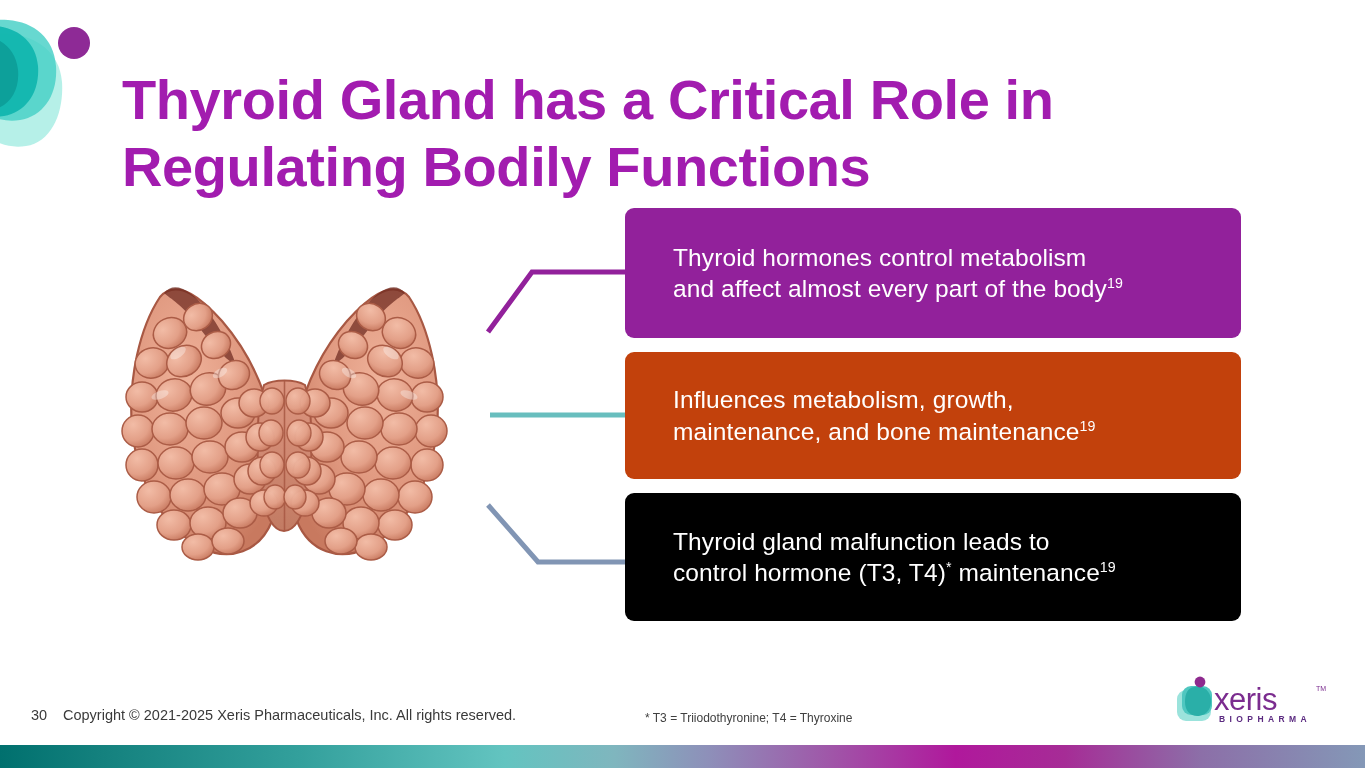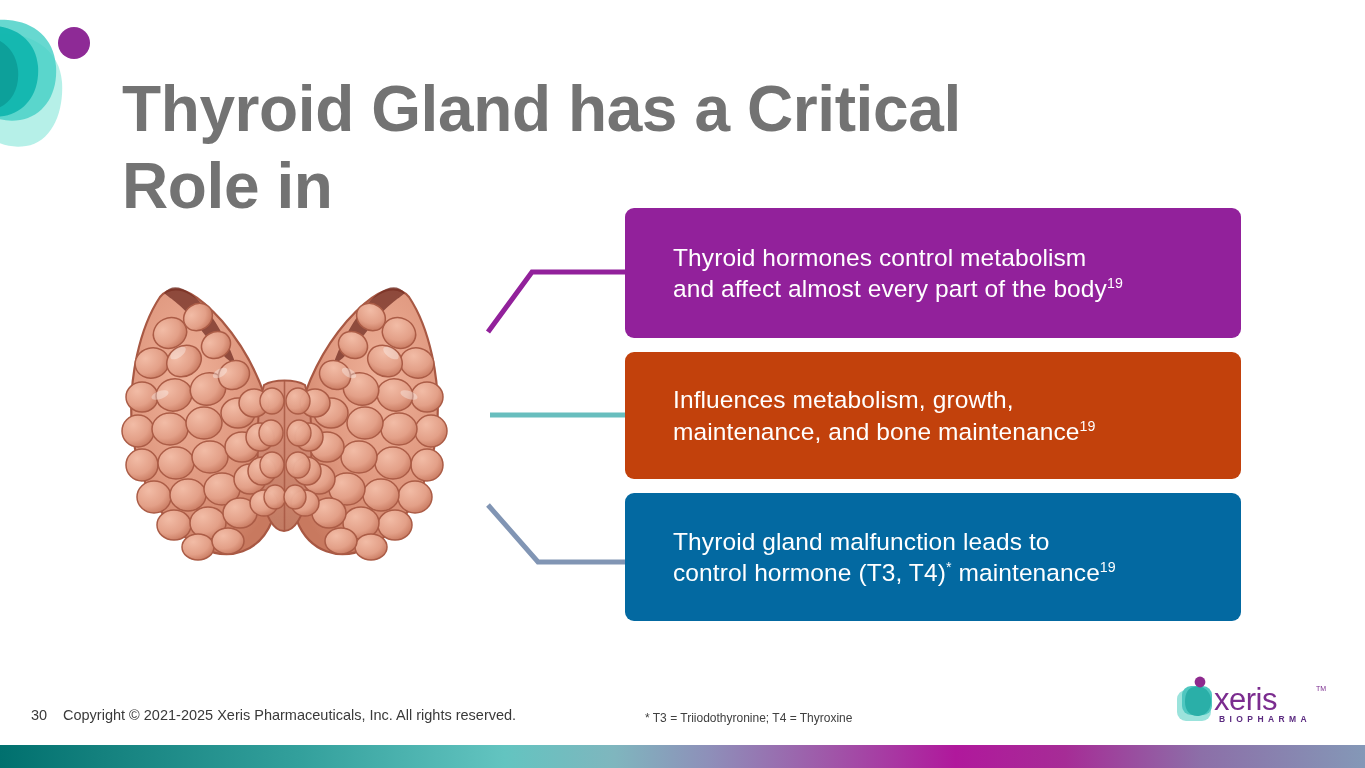--- a/index.html
+++ b/index.html
@@ -22,22 +22,22 @@
     width: 130px; height: 165px;
     pointer-events: none;
   }
 
   
   #page-title {
     position: absolute;
     left: 122px;
     top: 28px;
     width: 990px;
-    color: #737373;
-    font-size: 64px;
+    color: #a21caf;
+    font-size: 56px;
     font-weight: 700;
     line-height: 1.20;
     letter-spacing: -0.4px;
   }
 
   
   #thyroid-illustration {
     position: absolute;
     left: 112px;
     top: 255px;
@@ -143,21 +143,21 @@
 <svg id="corner-decor" viewBox="0 0 130 165" xmlns="http://www.w3.org/2000/svg">
   <g>
     <path d="M -30 58 C -30 40, -12 32, 10 34 C 36 36, 60 52, 62 82 C 64 112, 52 142, 26 146 C 2 150, -22 136, -28 112 Z" fill="#A9EDE4" opacity="0.85"></path>
     <path d="M -34 44 C -34 26, -14 18, 8 20 C 34 22, 54 38, 56 66 C 58 94, 44 116, 20 120 C -4 124, -28 110, -34 86 Z" fill="#45CFC6" opacity="0.82"></path>
     <path d="M -40 50 C -40 34, -24 24, -4 26 C 18 28, 36 42, 38 66 C 40 92, 26 112, 4 116 C -18 120, -38 106, -40 86 Z" fill="#0FB5AE" opacity="0.92"></path>
     <path d="M -46 56 C -46 42, -32 34, -16 36 C 2 38, 16 50, 18 70 C 20 92, 8 108, -10 110 C -28 112, -44 100, -46 84 Z" fill="#0C9B97" opacity="0.85"></path>
   </g>
   <circle cx="74" cy="43" r="16" fill="#8E2A96"></circle>
 </svg>
 
-<h1 id="page-title"><span>Thyroid Gland has a Critical Role in</span><br></h1>
+<h1 id="page-title"><span>Thyroid Gland has a Critical Role in</span><br><span>Regulating Bodily Functions</span></h1>
 
 <svg id="thyroid-illustration" viewBox="0 0 345 320" xmlns="http://www.w3.org/2000/svg">
   <defs>
     <radialGradient id="lobeGradL" cx="38%" cy="35%" r="72%">
       <stop offset="0%" stop-color="#EFB29A"></stop>
       <stop offset="55%" stop-color="#E09980"></stop>
       <stop offset="100%" stop-color="#C8795F"></stop>
     </radialGradient>
     <radialGradient id="lobeGradR" cx="62%" cy="35%" r="72%">
       <stop offset="0%" stop-color="#EFB29A"></stop>
@@ -287,21 +287,21 @@
 </svg>
 
 <div class="callout" id="callout-1" style="background:#92219B;">
   <div class="callout-text"><span>Thyroid hormones control metabolism</span><br><span>and affect almost every part of the body</span><sup>19</sup></div>
 </div>
 
 <div class="callout" id="callout-2" style="background:#c2410c;">
   <div class="callout-text"><span>Influences metabolism, growth,</span><br><span>maintenance, and bone maintenance</span><sup>19</sup></div>
 </div>
 
-<div class="callout" id="callout-3" style="background:#0369a1;">
+<div class="callout" id="callout-3" style="background:#000000;">
   <div class="callout-text"><span>Thyroid gland malfunction leads to</span><br><span>control hormone (T3, T4)</span><sup>*</sup><span> maintenance</span><sup>19</sup></div>
 </div>
 
 <div id="footer-page-number">30</div>
 <div id="footer-copyright">Copyright © 2021-2025 Xeris Pharmaceuticals, Inc. All rights reserved.</div>
 <div id="footnote">* T3 = Triiodothyronine; T4 = Thyroxine</div>
 
 <svg id="brand-logo" viewBox="0 0 160 52" xmlns="http://www.w3.org/2000/svg">
   <g>
     <rect x="1" y="16" width="34" height="31" rx="9" fill="#9BE3DC"></rect>

